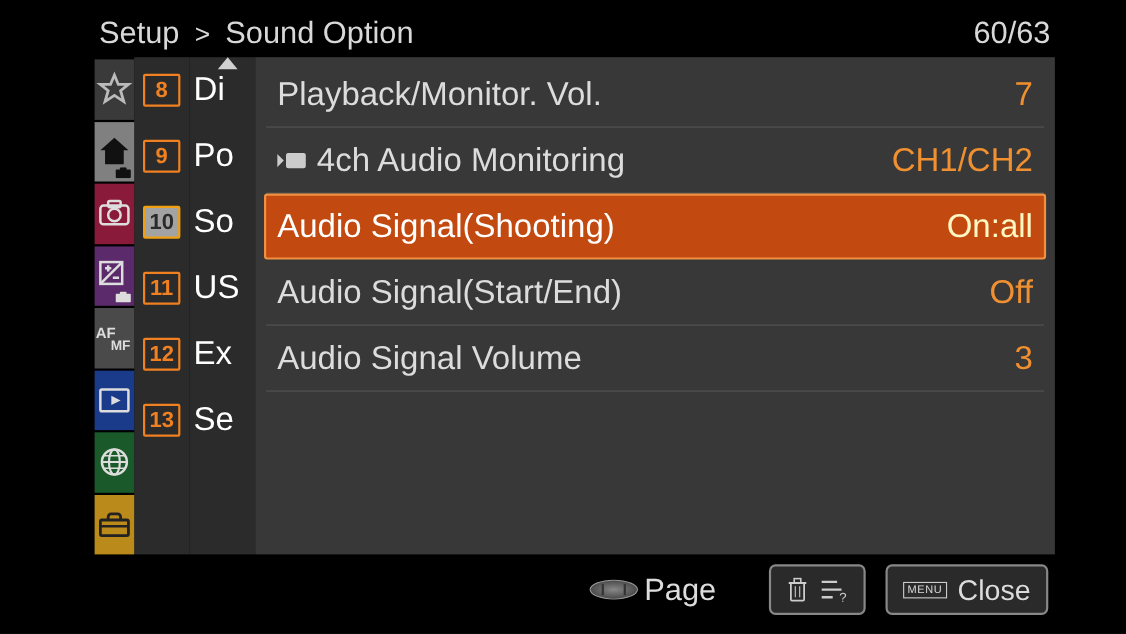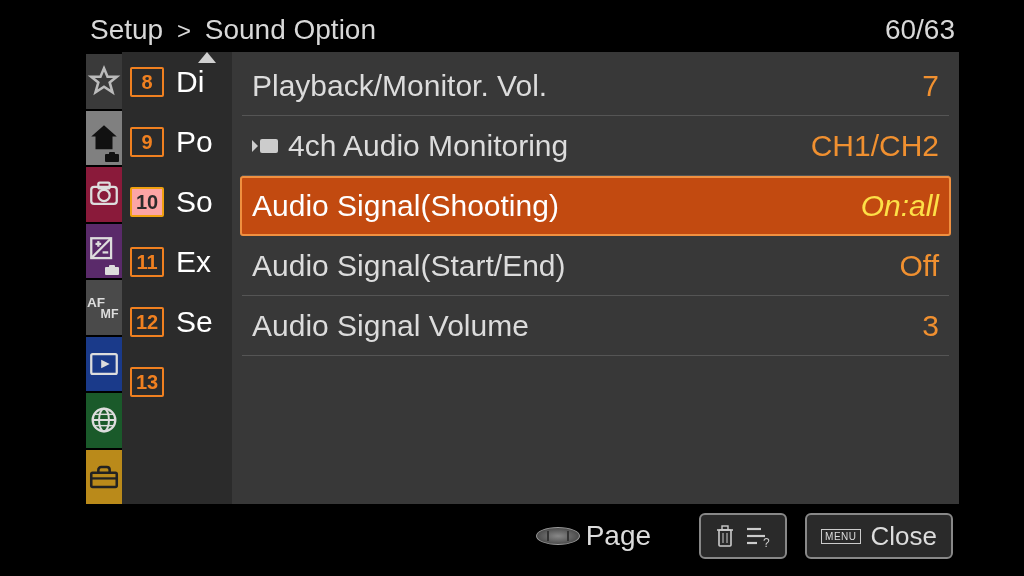--- a/index.html
+++ b/index.html
@@ -92,21 +92,21 @@
   .num-badge {
     width: 34px; height: 30px;
     border: 2px solid #f08020;
     color: #f08020;
     font-size: 20px;
     font-weight: bold;
     display: flex; align-items: center; justify-content: center;
     border-radius: 2px;
   }
   .num-badge.active {
-    background: #fca5a5;
+    background: #a3a3a3;
     border-color: #f0a010;
     color: #2b2b2b;
   }
   .peek-col {
     width: 60px;
     background: #2b2b2b;
     display: flex;
     flex-direction: column;
     overflow: hidden;
   }
@@ -142,21 +142,21 @@
   .item:last-of-type { border-bottom: 1px solid #555; }
   .item .label { display: flex; align-items: center; gap: 8px; }
   .item .value { color: #f09030; }
   .item.selected {
     background: #c24a10;
     border: 2px solid #f09040;
     border-radius: 3px;
     margin: 0 8px;
     color: #fff;
   }
-  .item.selected .value { color: #fde047; font-style: italic; }
+  .item.selected .value { color: #fef9c3; }
   .vid-icon {
     display: inline-flex;
     align-items: center;
     width: 28px; height: 20px;
   }
   
   .footer {
     height: 58px;
     display: flex;
     align-items: center;
@@ -305,20 +305,21 @@
         </div>
       <div class="nrow">
           <div class="num-badge">13</div>
         </div>
     </div>
 
     <div class="peek-col">
       <div class="prow">Di</div>
       <div class="prow">Po</div>
       <div class="prow">So</div>
+      <div class="prow">US</div>
       <div class="prow">Ex</div>
       <div class="prow">Se</div>
     </div>
 
     <div class="panel">
       <div class="item">
         <span class="label">Playback/Monitor. Vol.</span>
         <span class="value">7</span>
       </div>
       <div class="item">

